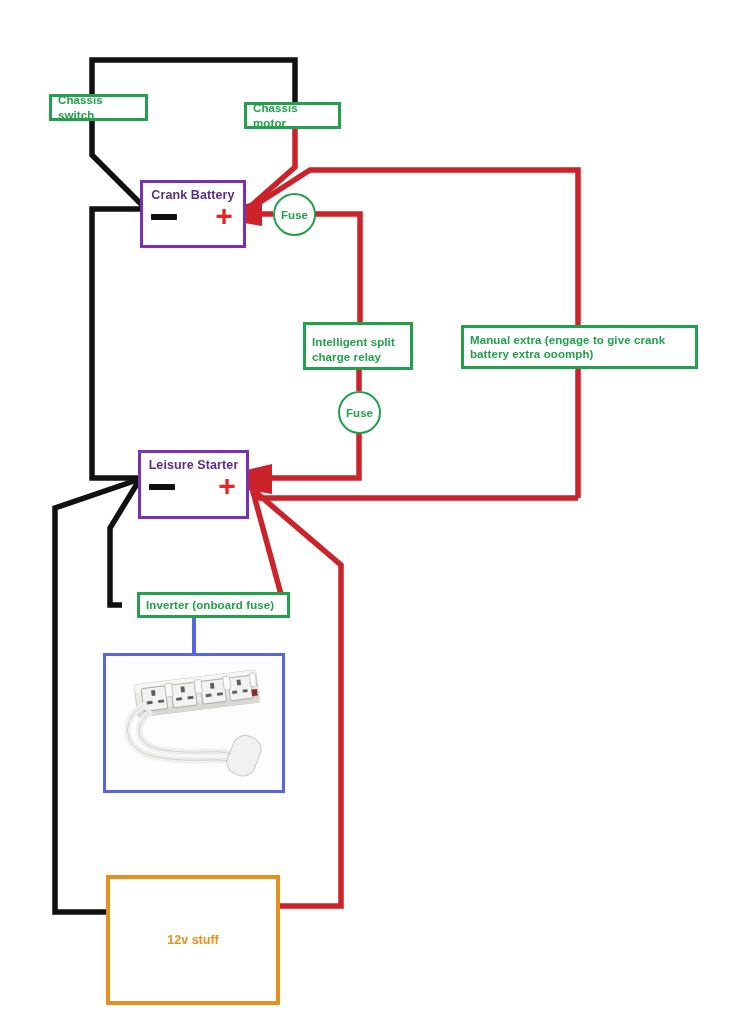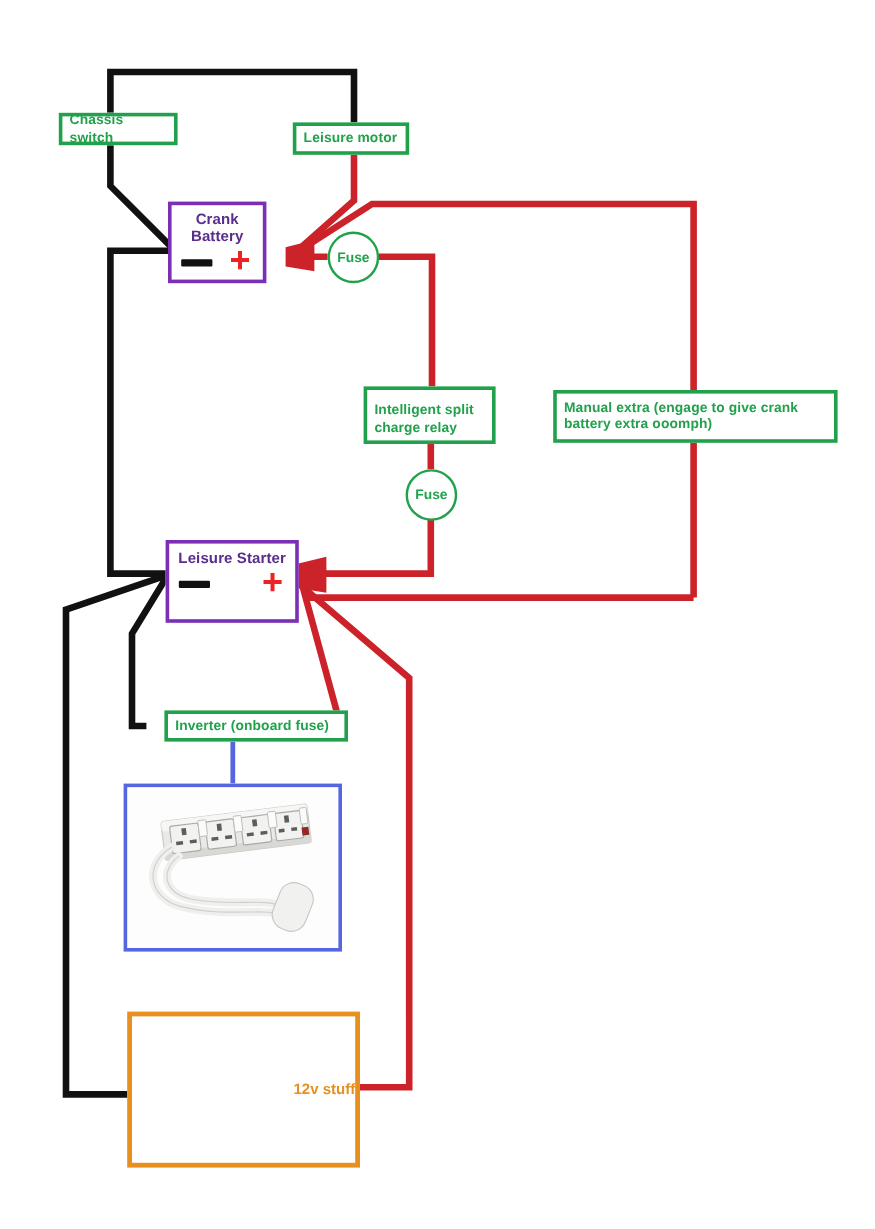--- a/index.html
+++ b/index.html
@@ -165,36 +165,36 @@
     <g fill="none" stroke="#5566e0" stroke-width="4" stroke-linecap="butt">
       <path d="M 194 618 L 194 653"></path>
     </g>
   </svg>
 
   <div class="node label-box" style="left:49px; top:94px; width:99px; height:27px;">
     <span>Chassis switch</span>
   </div>
 
   <div class="node label-box" style="left:244px; top:102px; width:97px; height:27px;">
-    <span>Leisure motor</span>
+    <span>Chassis motor</span>
   </div>
 
   <div class="node label-box" style="left:303px; top:322px; width:110px; height:48px;align-items:flex-end;">
     <span>Intelligent split charge relay</span>
   </div>
 
   <div class="node label-box" style="left:461px; top:325px; width:237px; height:44px;">
     <span>Manual extra (engage to give crank battery extra ooomph)</span>
   </div>
 
   <div class="node label-box" style="left:117px; top:592px; width:153px; height:26px;margin-left:20px;">
     <span>Inverter (onboard fuse)</span>
   </div>
 
-  <div class="node battery-box" style="left:140px; top:168px; width:82px; height:68px;">
+  <div class="node battery-box" style="left:140px; top:180px; width:106px; height:68px;">
     <div class="battery-title">Crank Battery</div>
     <div class="terminals">
       <div class="term-minus"></div>
       <div class="term-plus">+</div>
     </div>
   </div>
 
   <div class="node battery-box" style="left:138px; top:450px; width:111px; height:69px;">
     <div class="battery-title">Leisure Starter</div>
     <div class="terminals">
@@ -260,17 +260,17 @@
         <path d="M 38 52 C 14 66 16 96 46 104 C 86 114 120 104 136 112"></path>
         <path d="M 44 60 C 26 74 32 94 58 98 C 96 104 118 96 134 104"></path>
       </g>
 
       <g transform="rotate(22 146 100)">
         <rect x="130" y="84" width="30" height="42" rx="13" fill="#f1f1ef" stroke="#c8c8c4" stroke-width="1"></rect>
       </g>
     </svg>
   </div>
 
-  <div class="orange-box" style="left:106px; top:843px; width:194px; height:130px;justify-content:flex-end;">
+  <div class="orange-box" style="left:106px; top:875px; width:174px; height:130px;">
     <span class="orange-label">12v stuff</span>
   </div>
 
 </div>
 
 </body></html>

